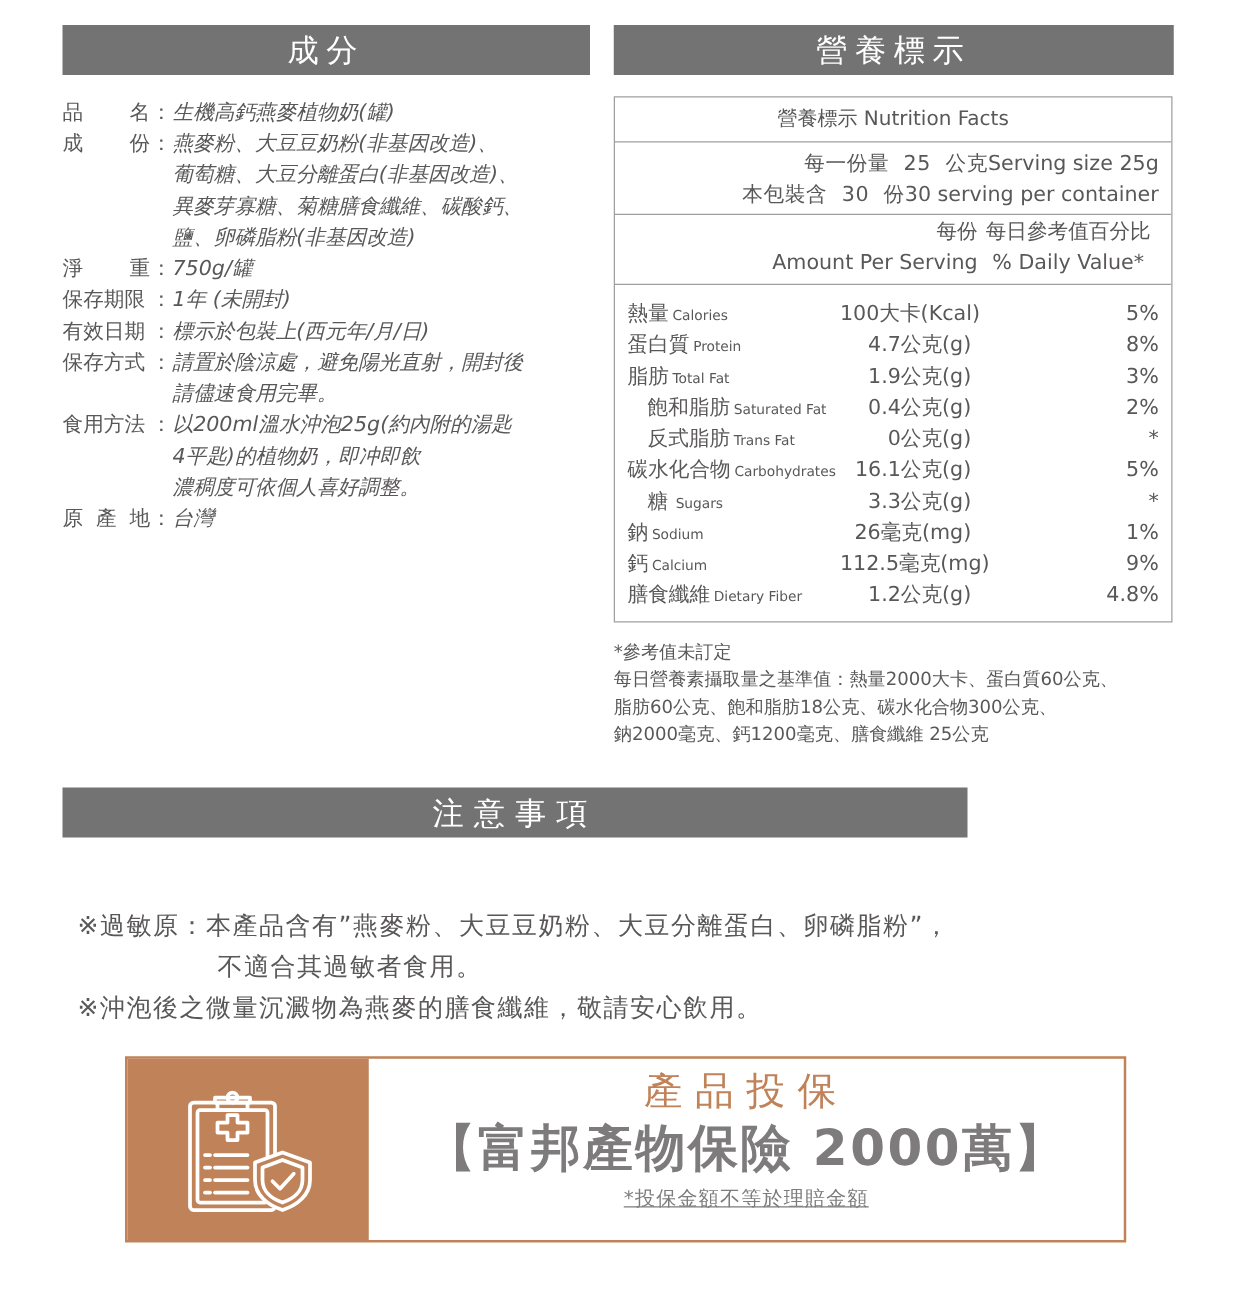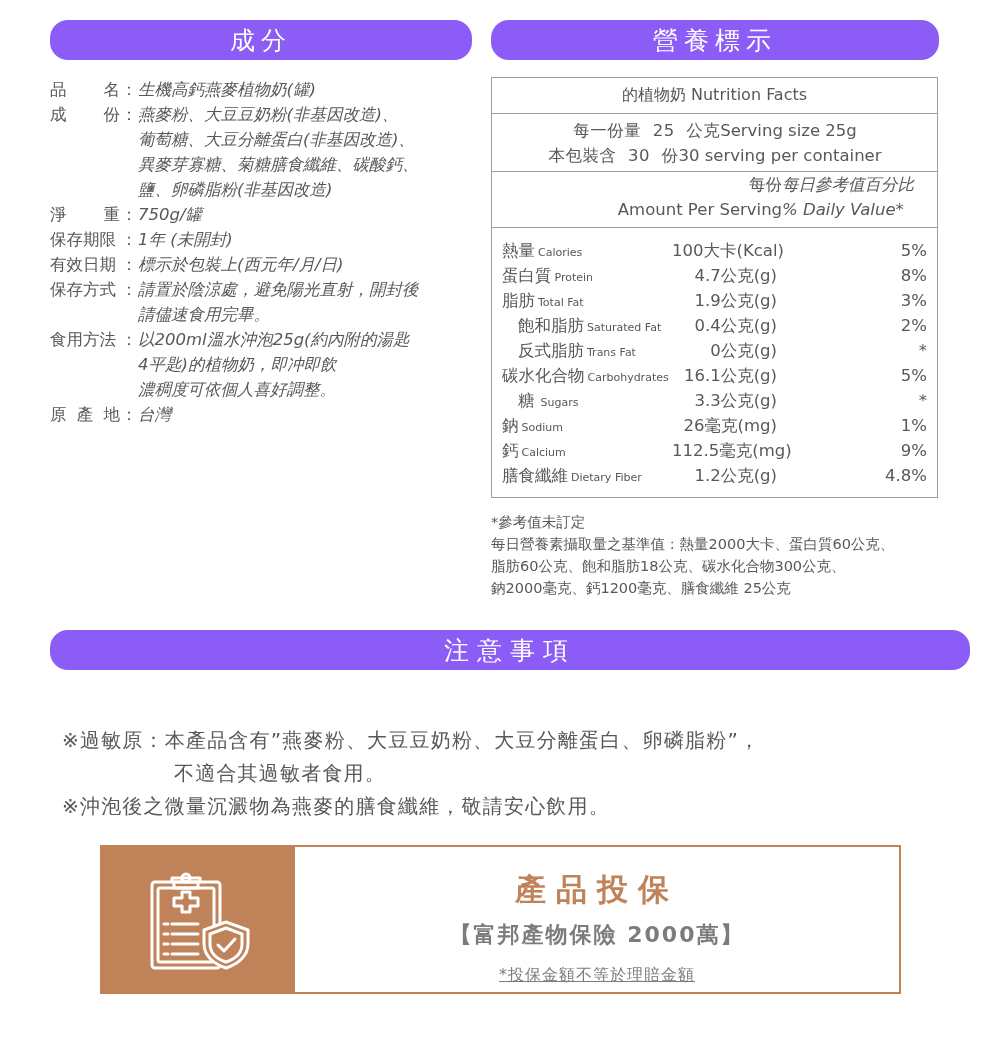--- a/index.html
+++ b/index.html
@@ -1,45 +1,45 @@
 <!DOCTYPE html>
 <html><head>
 <meta charset="utf-8">
 <style>
   * { box-sizing: border-box; margin: 0; padding: 0; }
   html, body { width: 1000px; height: 1040px; background: #ffffff; overflow: hidden; }
   body { position: relative; font-family: "DejaVu Sans", "Liberation Sans", sans-serif; color: #595757; }
 
   .bar {
-    position: absolute; background: #8b5cf6; color: #ffffff;
+    position: absolute; background: #737373; color: #ffffff;
     display: flex; align-items: center; justify-content: center;
-    font-size: 25px; letter-spacing: 6px; height: 40px; border-radius: 18px;
+    font-size: 25px; letter-spacing: 6px; height: 40px;
   }
   #bar-ingredients { left: 50px; top: 20px; width: 422px; }
   #bar-nutrition { left: 491px; top: 20px; width: 448px; }
-  #bar-notice { left: 50px; top: 630px; width: 920px; letter-spacing: 8px; }
+  #bar-notice { left: 50px; top: 630px; width: 724px; letter-spacing: 8px; }
 
   
   .ing { position: absolute; left: 50px; top: 77px; width: 420px; font-size: 16.5px; line-height: 25px; color: #595757; }
   .ing-row { display: flex; }
   .ing-label { width: 70px; display: flex; justify-content: space-between; flex-shrink: 0; }
   .ing-colon { width: 18px; text-align: center; flex-shrink: 0; }
   .ing-val { flex: 1; font-style: italic; }
   .ing-val div { white-space: nowrap; }
 
   
   .nt { position: absolute; left: 491px; top: 77px; width: 447px; height: 421px; border: 1px solid #9f9f9f; font-size: 16.5px; color: #595757; }
   .nt-title { height: 36px; border-bottom: 1px solid #9f9f9f; display: flex; align-items: center; justify-content: center; font-size: 16px; }
   .nt-serv { height: 58px; border-bottom: 1px solid #9f9f9f; padding: 4px 10px 0 11px; }
-  .nt-serv-row { display: flex; justify-content: center; line-height: 25px; white-space: nowrap; }
+  .nt-serv-row { display: flex; justify-content: flex-end; line-height: 25px; white-space: nowrap; }
   .nt-serv-row .l { letter-spacing: 0.5px; }
   .nt-amt { height: 56px; border-bottom: 1px solid #9f9f9f; padding: 0 10px 12px 10px; }
   .nt-amt-row { display: flex; justify-content: flex-end; line-height: 25px; white-space: nowrap; }
   .nt-amt-row .a { width: 290px; text-align: right; }
-  .nt-amt-row .b { width: 150px; text-align: left; font-style: italic; }
+  .nt-amt-row .b { width: 150px; text-align: center; }
   .nt-amt-row:first-child { padding-top: 0px; }
   .nt-body { padding: 10px 10px 0 10px; }
   .nt-row { display: flex; align-items: baseline; height: 25px; line-height: 25px; white-space: nowrap; }
   .nt-row .name { width: 170px; }
   .nt-row .name.indent { padding-left: 16px; }
   .nt-row .name .en { font-size: 11px; margin-left: 3px; }
   .nt-row .name.tight .en { margin-left: 6px; }
   .nt-row .amount { width: 105px; text-align: right; }
   .nt-row .dv { flex: 1; text-align: right; }
 
@@ -47,22 +47,22 @@
   .fn { position: absolute; left: 491px; top: 511px; width: 460px; font-size: 14.5px; line-height: 22px; color: #595757; white-space: nowrap; }
 
   
   .notice { position: absolute; left: 62px; top: 724px; font-size: 20px; line-height: 33px; color: #595757; letter-spacing: 1.2px; white-space: nowrap; }
   .notice .indent { padding-left: 112px; }
 
   
   .ins { position: absolute; left: 100px; top: 845px; width: 801px; height: 149px; border: 2px solid #c08258; display: flex; }
   .ins-left { width: 193px; height: 100%; background: #c08258; display: flex; align-items: center; justify-content: center; }
   .ins-right { flex: 1; display: flex; flex-direction: column; align-items: center; }
-  .ins-title { margin-top: 22px; font-size: 31px; font-weight: bold; color: #c08258; letter-spacing: 10px; line-height: 40px; }
-  .ins-amount { margin-top: 4px; font-size: 22px; font-weight: bold; color: #7d7b7c; letter-spacing: 2px; line-height: 44px; }
+  .ins-title { margin-top: 6px; font-size: 31px; font-weight: normal; color: #c08258; letter-spacing: 10px; line-height: 40px; }
+  .ins-amount { margin-top: 4px; font-size: 40px; font-weight: bold; color: #7d7b7c; letter-spacing: 2px; line-height: 44px; }
   .ins-note { margin-top: 8px; font-size: 16px; color: #7d7b7c; letter-spacing: 1px; text-decoration: underline; }
 </style>
 </head>
 <body>
 
 <div id="bar-ingredients" class="bar">
   <span>成分</span>
 </div>
 <div id="bar-nutrition" class="bar">
   <span>營養標示</span>
@@ -148,21 +148,21 @@
         <span>地</span>
       </div>
       <div class="ing-colon">：</div>
       <div class="ing-val">
         <div>台灣</div>
       </div>
     </div>
   </div>
 
 <div class="nt">
-  <div class="nt-title">的植物奶 Nutrition Facts</div>
+  <div class="nt-title">營養標示 Nutrition Facts</div>
   <div class="nt-serv">
     <div class="nt-serv-row">
       <span class="l" style="white-space:pre">每一份量  25  公克</span>
       <span>Serving size 25g</span>
     </div>
     <div class="nt-serv-row">
       <span class="l" style="white-space:pre">本包裝含  30  份</span>
       <span>30 serving per container</span>
     </div>
   </div>

